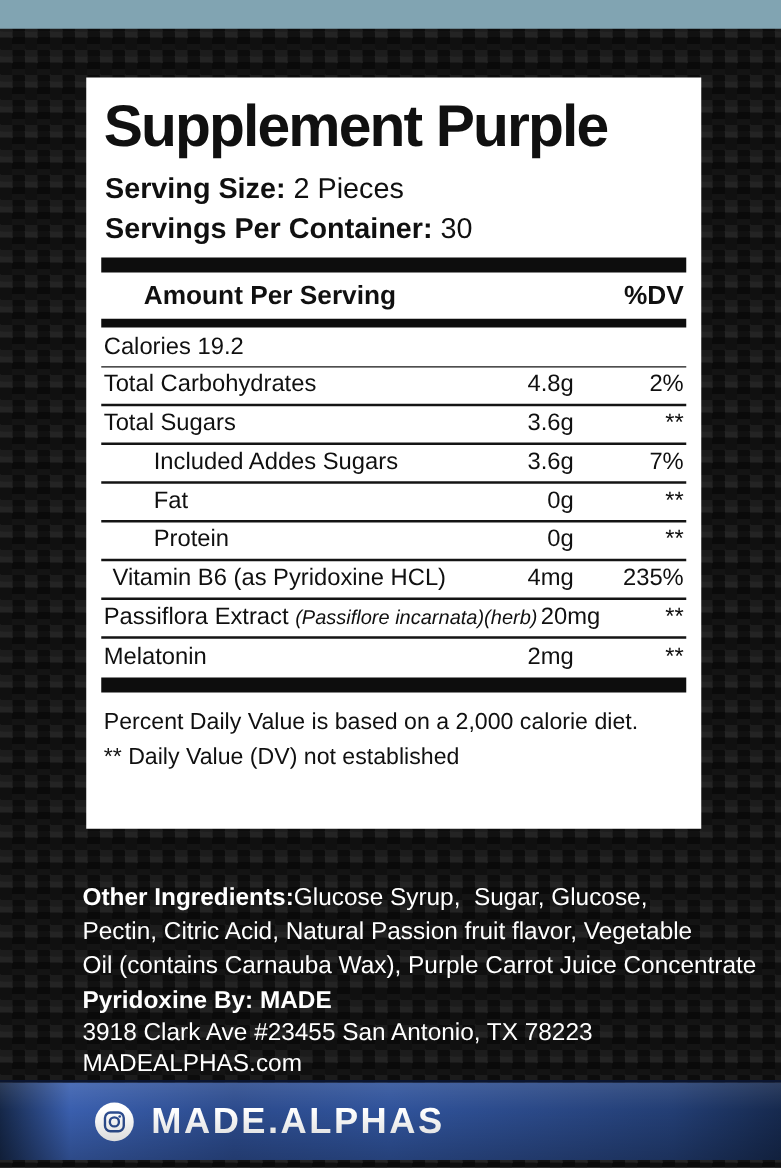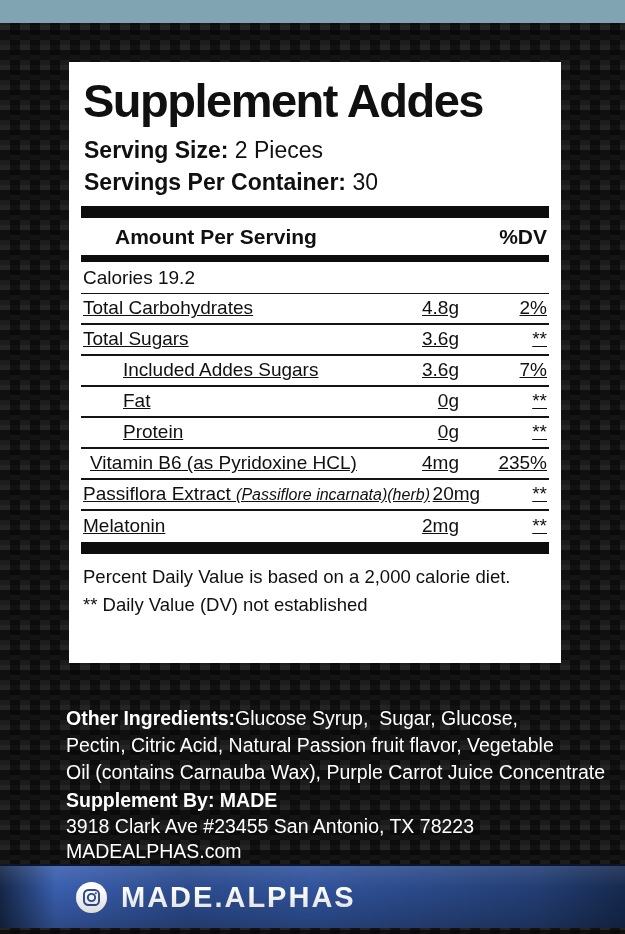--- a/index.html
+++ b/index.html
@@ -52,21 +52,20 @@
 
   .calories-row {
     font-size:19px; padding:5px 2px 4px 2px;
     border-bottom:1.5px solid #141414;
   }
 
   .nutrient-row {
     display:flex; align-items:center;
     font-size:19px; height:31px; padding:0 2px;
     border-bottom:2px solid #141414;
-    text-decoration:underline;
   }
   .nutrient-row.no-border { border-bottom:none; }
   .nutrient-row .lab { flex:1; white-space:nowrap; }
   .nutrient-row .lab i { font-style:italic; font-size:16px; }
   .nutrient-row .amt { width:66px; text-align:right; white-space:nowrap; }
   .nutrient-row .dv  { width:88px; text-align:right; white-space:nowrap; }
   .ind-1 { padding-left:40px; }
   .ind-sm { padding-left:7px; }
 
   .bar-thick-bottom { height:12px; }
@@ -112,21 +111,21 @@
   }
 </style>
 </head>
 <body>
 
 <div class="screen">
 
   <div class="top-strip"></div>
 
   <div class="facts-panel">
-    <div class="sf-title">Supplement Addes</div>
+    <div class="sf-title">Supplement Purple</div>
 
     <div class="serving-line">
       <b>Serving Size:</b>
       <span>2 Pieces</span>
     </div>
     <div class="serving-line">
       <b>Servings Per Container:</b>
       <span>30</span>
     </div>
 
@@ -190,21 +189,21 @@
     </div>
   </div>
 
   <div class="other-ingredients">
     <div><b>Other Ingredients:</b><span class="pre">Glucose Syrup,  Sugar, Glucose,</span></div>
     <div>Pectin, Citric Acid, Natural Passion fruit flavor, Vegetable</div>
     <div>Oil (contains Carnauba Wax), Purple Carrot Juice Concentrate</div>
   </div>
 
   <div class="distributed">
-    <div class="head">Supplement By: MADE</div>
+    <div class="head">Pyridoxine By: MADE</div>
     <div>3918 Clark Ave #23455 San Antonio, TX 78223</div>
     <div>MADEALPHAS.com</div>
   </div>
 
   <div class="social-bar">
     <div class="ig-circle">
       <svg width="19" height="19" viewBox="0 0 24 24" fill="none" stroke="#2d4d90" stroke-width="2.4" stroke-linecap="round" stroke-linejoin="round">
         <rect x="2.5" y="2.5" width="19" height="19" rx="5.5"></rect>
         <circle cx="12" cy="12" r="4.6"></circle>
         <circle cx="17.4" cy="6.6" r="1.35" fill="#2d4d90" stroke="none"></circle>

